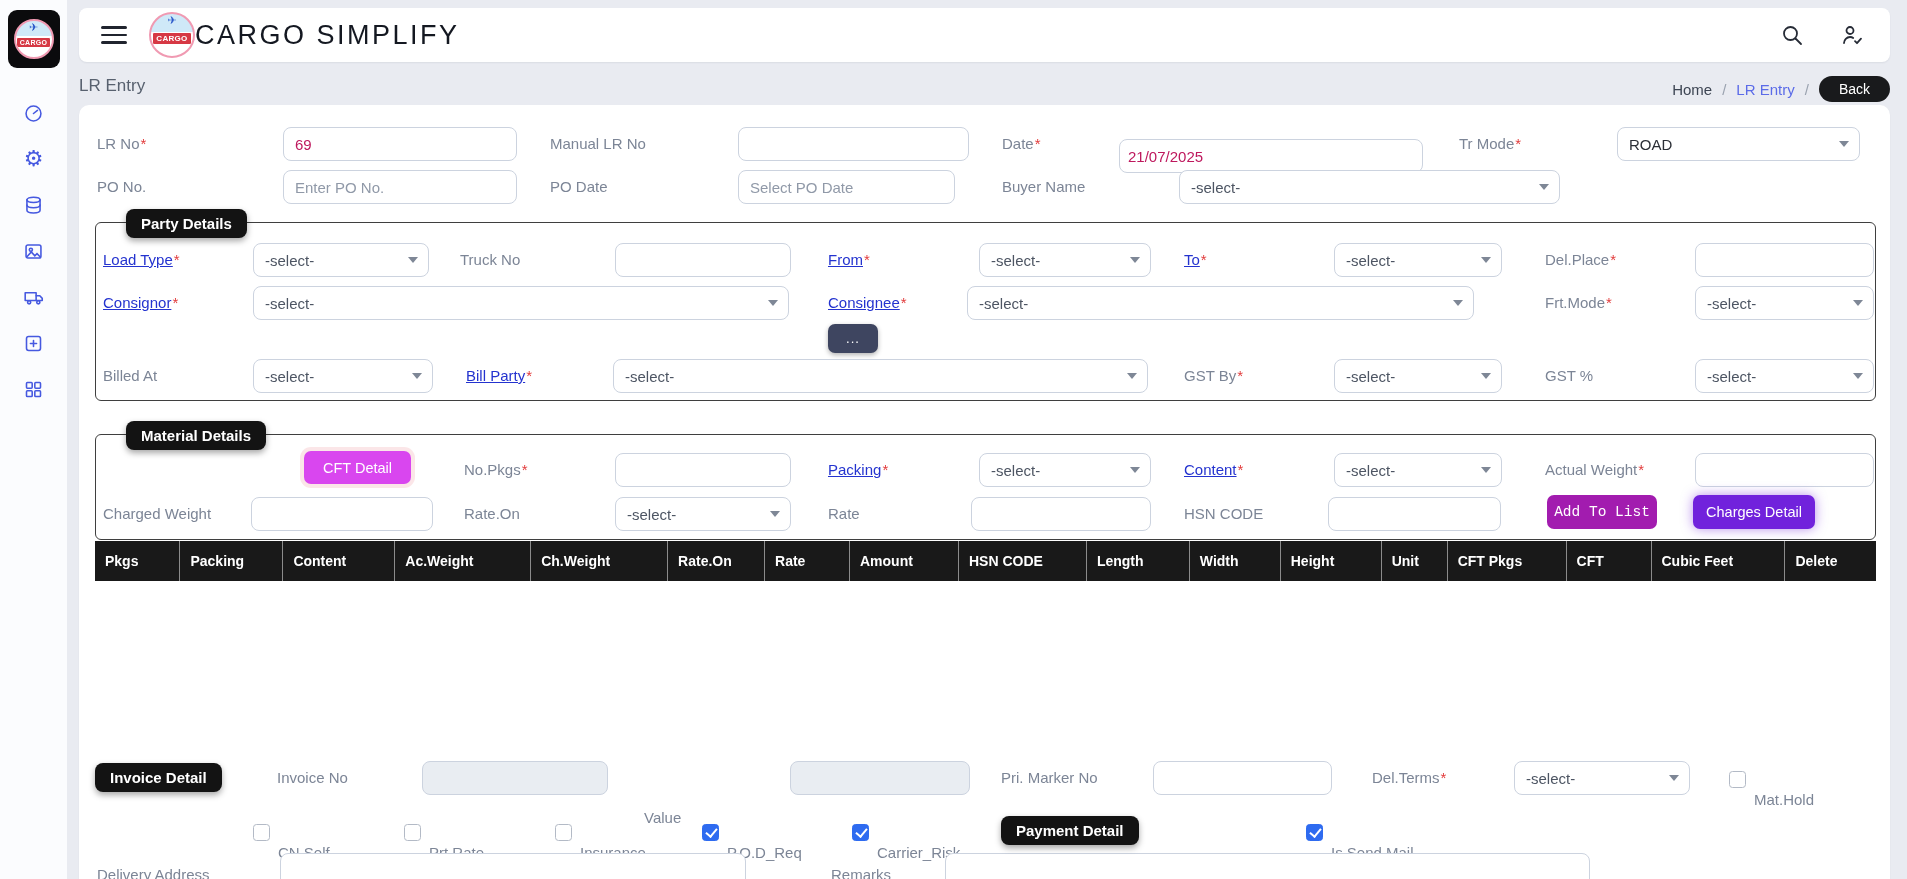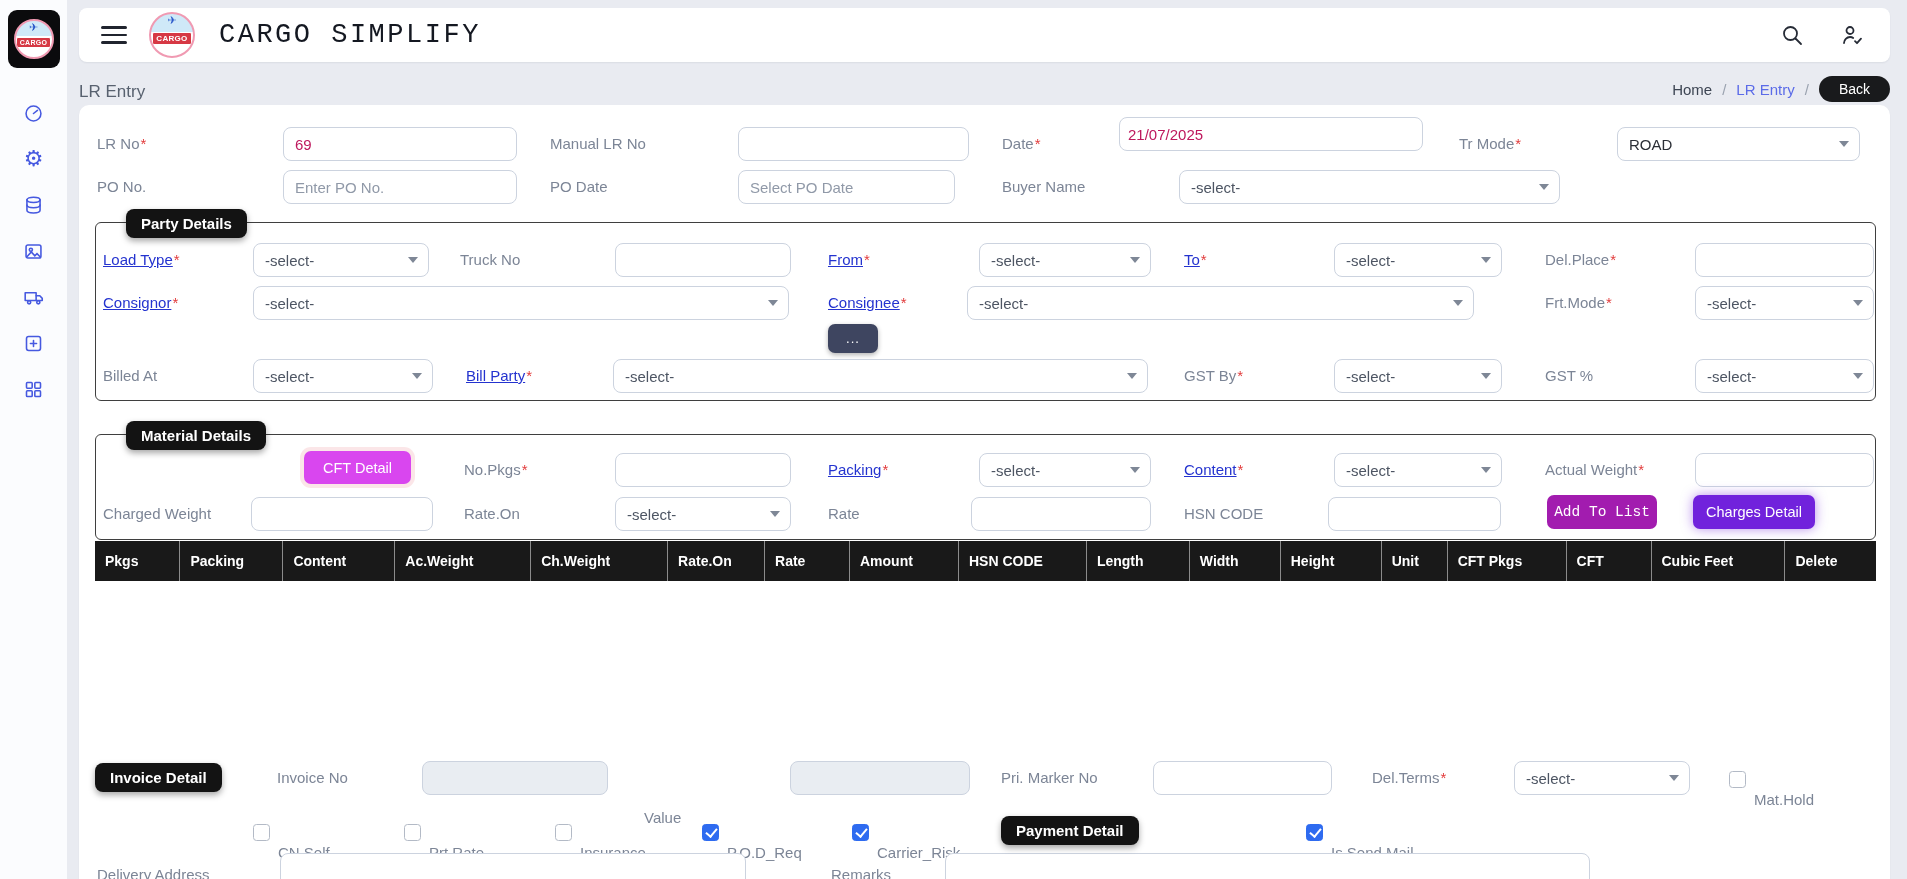--- a/index.html
+++ b/index.html
@@ -26,27 +26,27 @@
   .side-icons svg { width:21px; height:21px; }
   .gear-glyph { font-size:22px; color:#4659e0; line-height:1; }
 
   
   .topbar { position:absolute; left:79px; top:8px; width:1811px; height:54px; background:#fff;
             border-radius:8px; display:flex; align-items:center; box-shadow:0 1px 2px rgba(20,30,60,.07); z-index:4; }
   .burger { width:26px; height:18px; margin-left:22px; display:flex; flex-direction:column; justify-content:space-between; cursor:pointer; }
   .burger span { display:block; height:2.6px; background:#20242e; border-radius:2px; }
   .topbar .logo-circle.hdr { width:46px; height:46px; margin-left:22px; }
   .topbar .logo-circle.hdr .logo-band { font-size:8px; }
-  .brand { margin-left:24px; font-family:Liberation Mono, monospace; font-size:27px; letter-spacing:2.5px;
+  .brand { font-family:Liberation Sans, sans-serif; font-size:27px; letter-spacing:2.5px;
            color:#141821; font-weight:500; }
   .top-icons { margin-left:auto; margin-right:26px; display:flex; align-items:center; gap:36px; }
   .top-icons .ic { width:24px; height:24px; cursor:pointer; }
 
   
-  .crumb-row { position:absolute; left:79px; top:76px; width:1811px; height:26px; display:flex; align-items:flex-end; }
+  .crumb-row { position:absolute; left:79px; top:76px; width:1811px; height:26px; display:flex; align-items:flex-start; }
   .page-title { font-size:17px; color:#58616f; }
   .crumbs { margin-left:auto; display:flex; align-items:center; gap:10px; font-size:15px; }
   .crumb-home { color:#3d4553; cursor:pointer; }
   .crumb-sep { color:#9aa2af; }
   .crumb-cur { color:#5b6be8; cursor:pointer; }
   .back-btn { background:#191a1c; color:#fff; border:none; border-radius:16px; padding:5px 20px;
               font-size:14px; cursor:pointer; font-family:inherit; }
 
   
   .card { position:absolute; left:79px; top:105px; width:1811px; height:900px; background:#fff;
@@ -190,21 +190,21 @@
   </div>
 </div>
 
 <main class="card">
 
   <div class="abs lbl" style="left:18px;top:22px"><span>LR No</span><span class="req">*</span></div>
   <input class="abs inp" style="left: 204px; top: 22px; width: 234px;" value="69">
   <div class="abs lbl" style="left:471px;top:22px"><span>Manual LR No</span></div>
   <input class="abs inp" style="left: 659px; top: 22px; width: 231px;">
   <div class="abs lbl" style="left:923px;top:22px"><span>Date</span><span class="req">*</span></div>
-  <input class="abs inp" style="left: 1040px; top: 12px; width: 304px; padding-left: 8px;" value="21/07/2025">
+  <input class="abs inp" style="left: 1040px; top: 34px; width: 304px; padding-left: 8px;" value="21/07/2025">
   <div class="abs lbl" style="left:1380px;top:22px"><span>Tr Mode</span><span class="req">*</span></div>
   <div class="abs sel" style="left:1538px;top:22px;width:243px">
       <span class="val">ROAD</span>
       <span class="caret"></span>
     </div>
 
   <div class="abs lbl" style="left:18px;top:65px"><span>PO No.</span></div>
   <input class="abs inp" style="left: 204px; top: 65px; width: 234px;" placeholder="Enter PO No.">
   <div class="abs lbl" style="left:471px;top:65px"><span>PO Date</span></div>
   <input class="abs inp" style="left: 659px; top: 65px; width: 217px;" placeholder="Select PO Date">

